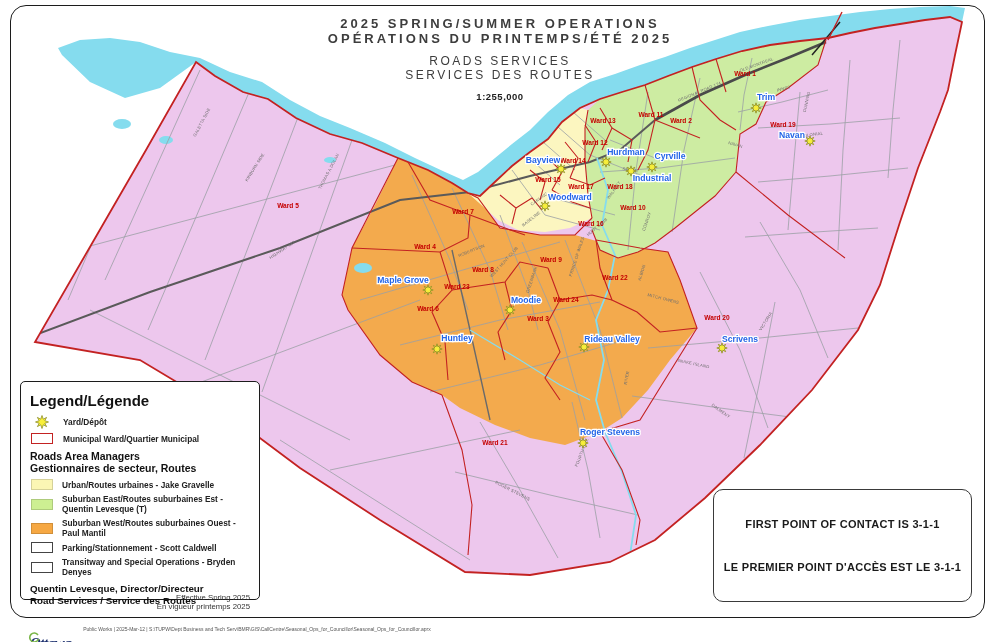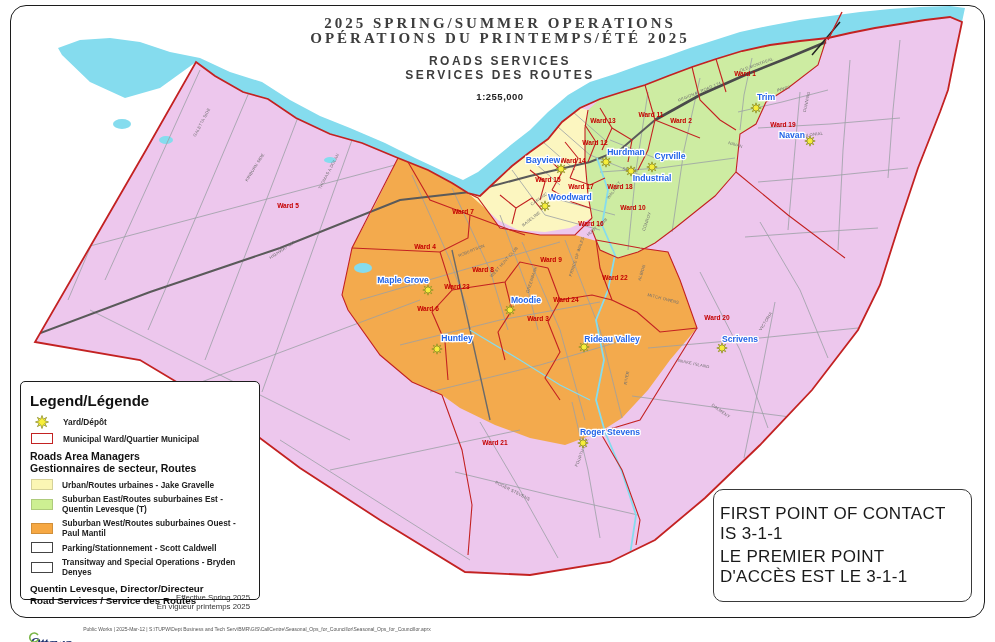--- a/index.html
+++ b/index.html
@@ -6,43 +6,43 @@
   body{font-family:"Liberation Sans",sans-serif;}
   #page{position:relative;width:995px;height:642px;background:#fff;overflow:hidden;}
 
   
   #frame{position:absolute;left:10px;top:5px;width:973px;height:611px;
          border:1.6px solid #1c1c1c;border-radius:16px;overflow:hidden;background:#fff;}
   #map-svg{position:absolute;left:-11px;top:-6px;}
 
   
   #title-block{position:absolute;left:300px;top:16px;width:400px;text-align:center;color:#3d3d3d;}
-  .title-line{font-size:15px;font-weight:bold;letter-spacing:3px;line-height:15px;font-family:Liberation Serif, serif;}
-  .subtitle-line{font-size:12px;font-weight:bold;letter-spacing:2.5px;line-height:14px;}
+  .title-line{font-size:13px;font-weight:bold;letter-spacing:3px;line-height:15px;}
+  .subtitle-line{font-size:12px;font-weight:normal;letter-spacing:2.5px;line-height:14px;}
   .title-gap{height:8px;}
   #scale-text{margin-top:9px;font-size:9.5px;font-weight:bold;letter-spacing:.5px;color:#222;}
 
   
   #legend{position:absolute;left:20px;top:381px;width:240px;height:219px;background:#fff;
           border:1.4px solid #1c1c1c;border-radius:5px;padding:10px 9px;box-sizing:border-box;}
   #legend-title{font-size:15px;font-weight:bold;color:#111;margin-bottom:6px;}
   .lg-row{display:flex;align-items:center;margin-bottom:4px;font-weight:bold;}
   .lg-iconcell{width:24px;display:flex;justify-content:center;margin-right:9px;flex:0 0 24px;}
   .lg-label{font-size:8.3px;color:#222;}
   .ward-swatch{width:22px;height:11px;background:#fff;border:1.7px solid #c32222;box-sizing:border-box;}
   #legend-subtitle{font-size:10.5px;font-weight:bold;color:#111;line-height:12px;margin:6px 0 5px 0;}
   .lg-swatch{width:22px;height:11px;border:1px solid rgba(0,0,0,0.15);box-sizing:border-box;flex:0 0 22px;margin-right:9px;margin-left:1px;}
   #legend-director{font-size:9.8px;font-weight:bold;color:#111;line-height:12px;margin-top:6px;position:relative;}
   #effective{position:absolute;right:0;top:10px;text-align:right;font-size:7.8px;font-weight:normal;color:#333;line-height:9px;}
 
   
   #contact{position:absolute;left:713px;top:489px;width:259px;height:113px;border:1.4px solid #3a3a3a;
            border-radius:10px;background:#fff;display:flex;flex-direction:column;justify-content:space-around;
            align-items:center;padding:12px 6px;box-sizing:border-box;}
-  .contact-line{font-size:17px;font-weight:normal;color:#1a1a1a;letter-spacing:.3px;}
+  .contact-line{font-size:11px;font-weight:bold;color:#1a1a1a;letter-spacing:.3px;}
 
   
   #footer{position:absolute;left:30px;top:619px;height:20px;display:flex;align-items:center;}
   #logo{position:relative;font-family:"Liberation Serif",serif;font-style:italic;font-weight:bold;
         font-size:15px;color:#1b2f6e;letter-spacing:-0.5px;margin-top:28px;}
   #logo-swirl{position:absolute;left:-2px;top:-4px;}
   #footer-path{margin-left:12px;font-size:5px;color:#555;}
 
   
   svg text{font-family:"Liberation Sans",sans-serif;}

